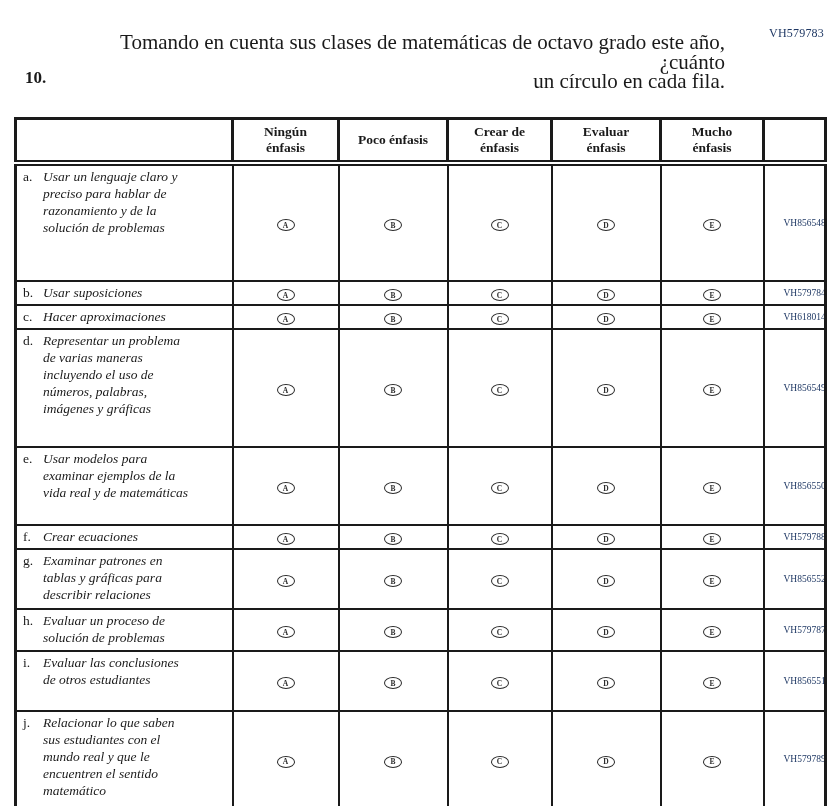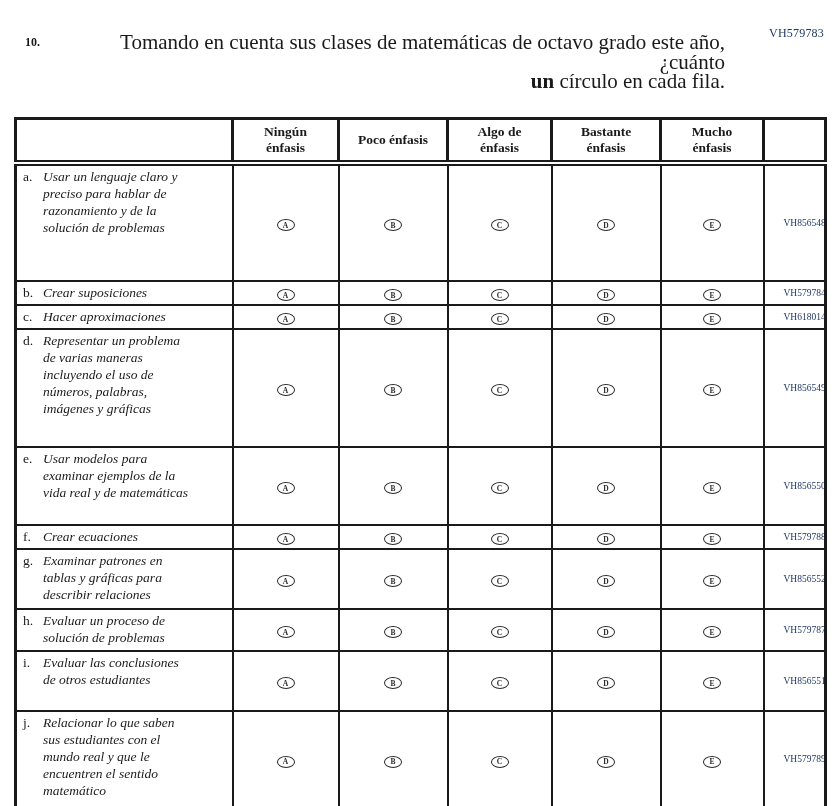--- a/index.html
+++ b/index.html
@@ -21,32 +21,33 @@
   }
   .question {
     position: absolute;
     top: 33px;
     left: 25px;
     width: 700px;
     display: flex;
   }
   .q-number {
     font-weight: bold;
-    font-size: 12px;
+    font-size: 17px;
     line-height: 19.5px;
     width: 33px;
     flex: 0 0 33px;
+    margin-top: 35px;
   }
   .q-text {
     font-size: 21px;
     line-height: 19.5px;
     text-align: right;
   }
   .q-line { display: block; }
-  .q-bold { font-weight: bold; }
+  .q-bold { font-weight: normal; }
 
   table.emphasis {
     position: absolute;
     top: 117px;
     left: 14px;
     border-collapse: collapse;
     table-layout: fixed;
     width: 810px;
     background: #ffffff;
   }
@@ -157,25 +158,25 @@
       <th></th>
       <th>
           <span class="hl">Ningún</span>
           <span class="hl">énfasis</span>
         </th>
       <th>
           <span class="hl">Poco énfasis</span>
           <span class="hl"></span>
         </th>
       <th>
-          <span class="hl">Algo de</span>
+          <span class="hl">Crear de</span>
           <span class="hl">énfasis</span>
         </th>
       <th>
-          <span class="hl">Bastante</span>
+          <span class="hl">Evaluar</span>
           <span class="hl">énfasis</span>
         </th>
       <th>
           <span class="hl">Mucho</span>
           <span class="hl">énfasis</span>
         </th>
       <th></th>
     </tr>
   </thead>
   <tbody>
@@ -190,21 +191,21 @@
       <td class="option-cell"><span class="bubble">B</span></td>
       <td class="option-cell"><span class="bubble">C</span></td>
       <td class="option-cell"><span class="bubble">D</span></td>
       <td class="option-cell"><span class="bubble">E</span></td>
       <td class="code-cell">VH856548</td>
     </tr>
     <tr class="rh-1">
       <td class="label-cell">
           <div class="label-wrap">
             <span class="row-letter">b.</span>
-            <span class="row-text">Crear suposiciones</span>
+            <span class="row-text">Usar suposiciones</span>
           </div>
         </td>
       <td class="option-cell"><span class="bubble">A</span></td>
       <td class="option-cell"><span class="bubble">B</span></td>
       <td class="option-cell"><span class="bubble">C</span></td>
       <td class="option-cell"><span class="bubble">D</span></td>
       <td class="option-cell"><span class="bubble">E</span></td>
       <td class="code-cell">VH579784</td>
     </tr>
     <tr class="rh-2">

